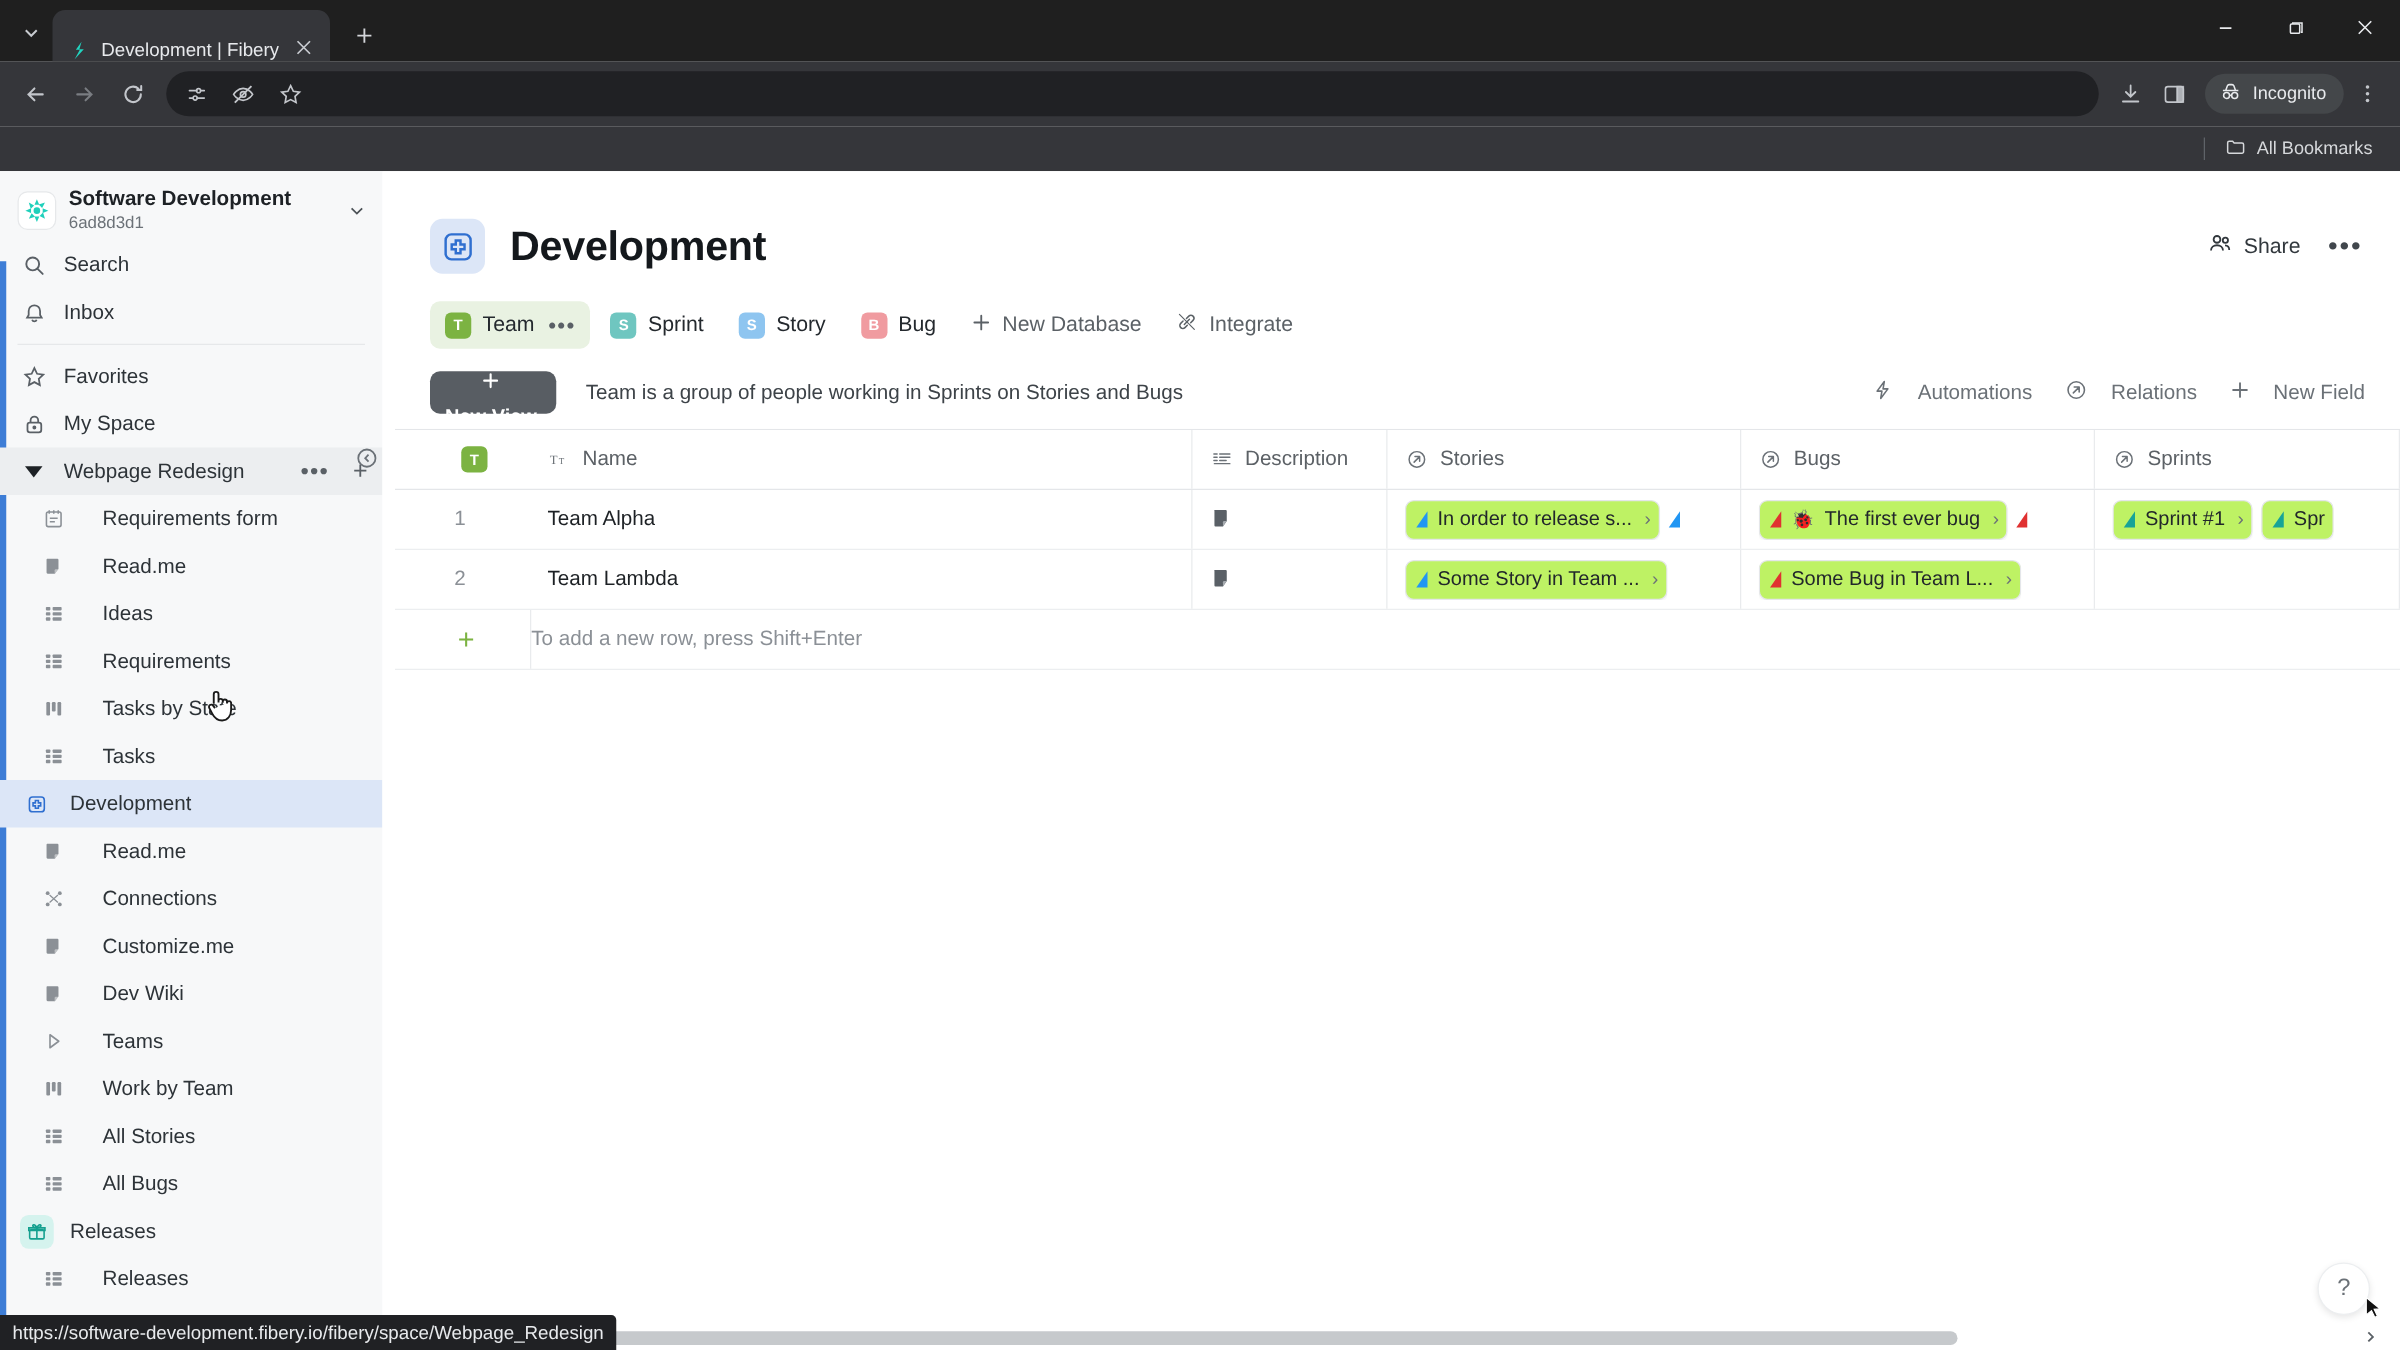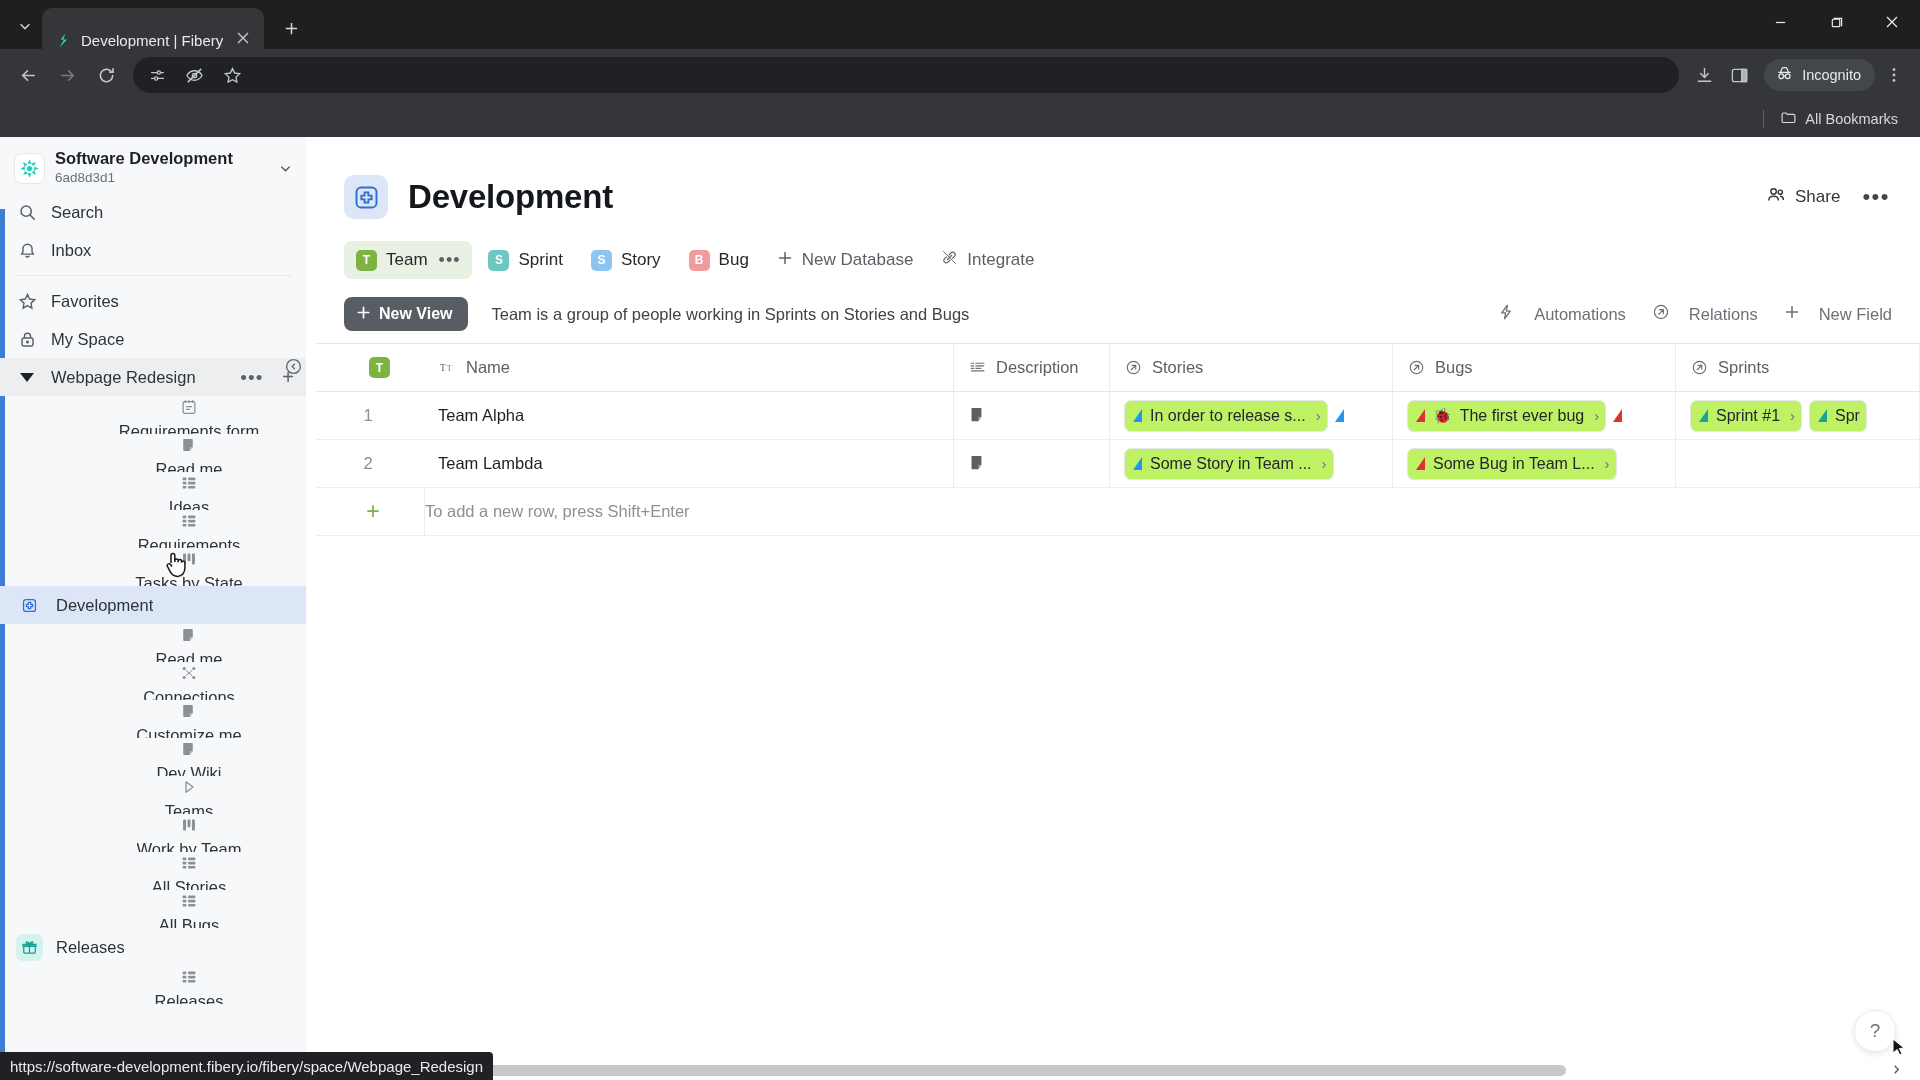--- a/index.html
+++ b/index.html
@@ -77,21 +77,21 @@
   .ws-id { font-size: 13.5px; color: #6b7177; line-height: 1.25; }
   .ws-caret { width: 22px; color: #4c5257; display: flex; align-items: center; justify-content: center; flex:none;}
 
   .side-item {
     display: flex; align-items: center; gap: 13px; height: 38px;
     padding-left: 16px; padding-right: 12px; color: #2d3338; font-size: 16.5px;
     position: relative; cursor: default; white-space: nowrap;
   }
   .side-item .lbl { overflow: hidden; text-overflow: ellipsis; }
   .side-ico { width: 22px; height: 22px; flex: none; display: flex; align-items: center; justify-content: center; color: #5a6066; }
-  .side-item.child { padding-left: 84px; gap: 4px; font-size: 16.5px; flex-direction: column; }
+  .side-item.child { padding-left: 32px; gap: 28px; font-size: 16.5px; }
   .side-item.child .side-ico { color: #8b9096; }
   .side-item.sel-grey { background: #eceef0; border-radius: 0; }
   .side-item.sel-blue { background: #dce6f7; }
   .side-divider { height: 1px; background: #e6e8ea; margin: 6px 14px; }
   .side-dots { margin-left: auto; color: #5a6066; font-size: 19px; letter-spacing: 1px; line-height: 1; padding-right: 6px;}
   .side-plus { color: #5a6066; font-size: 20px; line-height: 1; }
   .tri { width: 0; height: 0; border-left: 7px solid transparent; border-right: 7px solid transparent; border-top: 9px solid #1d2125; }
   .ic-badge { width: 27px; height: 27px; border-radius: 7px; display: flex; align-items: center; justify-content: center; flex: none; }
   .ic-badge.blue { background: #dce6f7; }
   .ic-badge.teal { background: #d5f3ee; }
@@ -115,21 +115,21 @@
   .db-tabs { display: flex; align-items: center; gap: 4px; padding: 10px 28px 0 28px; height: 56px; }
   .db-tab { display: flex; align-items: center; gap: 9px; height: 38px; padding: 0 12px; border-radius: 8px; font-size: 17px; color: #24292e; }
   .db-tab.active { background: #e9f2e2; }
   .db-chip { width: 21px; height: 21px; border-radius: 5px; font-size: 12px; font-weight: 700;
     display: flex; align-items: center; justify-content: center; color: #fff; flex: none; }
   .db-tab .m3 { color: #5a6066; font-size: 18px; letter-spacing: 1px; line-height: 1; margin-left: 2px;}
 
   .view-bar { display: flex; align-items: center; padding: 12px 28px 10px 28px; height: 60px; }
   .newview-btn {
     height: 34px; background: #585d63; color: #fff; border-radius: 8px; display: flex;
-    align-items: center; gap: 8px; padding: 0 15px 0 12px; font-size: 16px; font-weight: 600;
+    align-items: center; gap: 8px; padding: 0 15px 0 12px; font-size: 16px; font-weight: 600; flex-direction: column;
   }
   .view-desc { margin-left: 24px; font-size: 16.5px; color: #3d4348; }
   .view-bar-right { margin-left: auto; display: flex; align-items: center; gap: 26px; color: #6b7177; font-size: 16.5px; }
   .vb-item { display: flex; align-items: center; gap: 19px; }
 
   
   .grid-wrap { flex: 1; overflow: hidden; position: relative; }
   .grid { border-top: 1px solid #e4e6e9; }
   .grow { display: flex; height: 48px; align-items: stretch; }
   .grow.header { height: 48px; background: #fff; border-bottom: 1px solid #e4e6e9; }
@@ -441,20 +441,33 @@
       </div>
       <div class="side-item child">
         <span class="side-ico">
           <svg width="18" height="18" viewBox="0 0 20 20" fill="currentColor">
               <rect x="3.4" y="4" width="3.3" height="12" rx="1"></rect>
               <rect x="8.35" y="4" width="3.3" height="8.5" rx="1"></rect>
               <rect x="13.3" y="4" width="3.3" height="12" rx="1"></rect>
             </svg>
         </span>
         <span class="lbl">Tasks by State</span>
+      </div>
+      <div class="side-item child">
+        <span class="side-ico">
+          <svg width="18" height="18" viewBox="0 0 20 20" fill="currentColor">
+              <rect x="3" y="4" width="4" height="3" rx=".7"></rect>
+              <rect x="9" y="4" width="8" height="3" rx=".7"></rect>
+              <rect x="3" y="8.6" width="4" height="3" rx=".7"></rect>
+              <rect x="9" y="8.6" width="8" height="3" rx=".7"></rect>
+              <rect x="3" y="13.2" width="4" height="3" rx=".7"></rect>
+              <rect x="9" y="13.2" width="8" height="3" rx=".7"></rect>
+            </svg>
+        </span>
+        <span class="lbl">Tasks</span>
       </div>
 
       <div class="side-item sel-blue">
         <span class="ic-badge blue">
           <svg width="17" height="17" viewBox="0 0 20 20" fill="none" stroke="#2f6fd0" stroke-width="1.5">
               <rect x="3" y="3" width="14" height="14" rx="3"></rect>
               <path d="M8.6 6.4h2.8v2.2h2.2v2.8h-2.2v2.2H8.6v-2.2H6.4V8.6h2.2z"></path>
             </svg>
         </span>
         <span class="lbl">Development</span>

